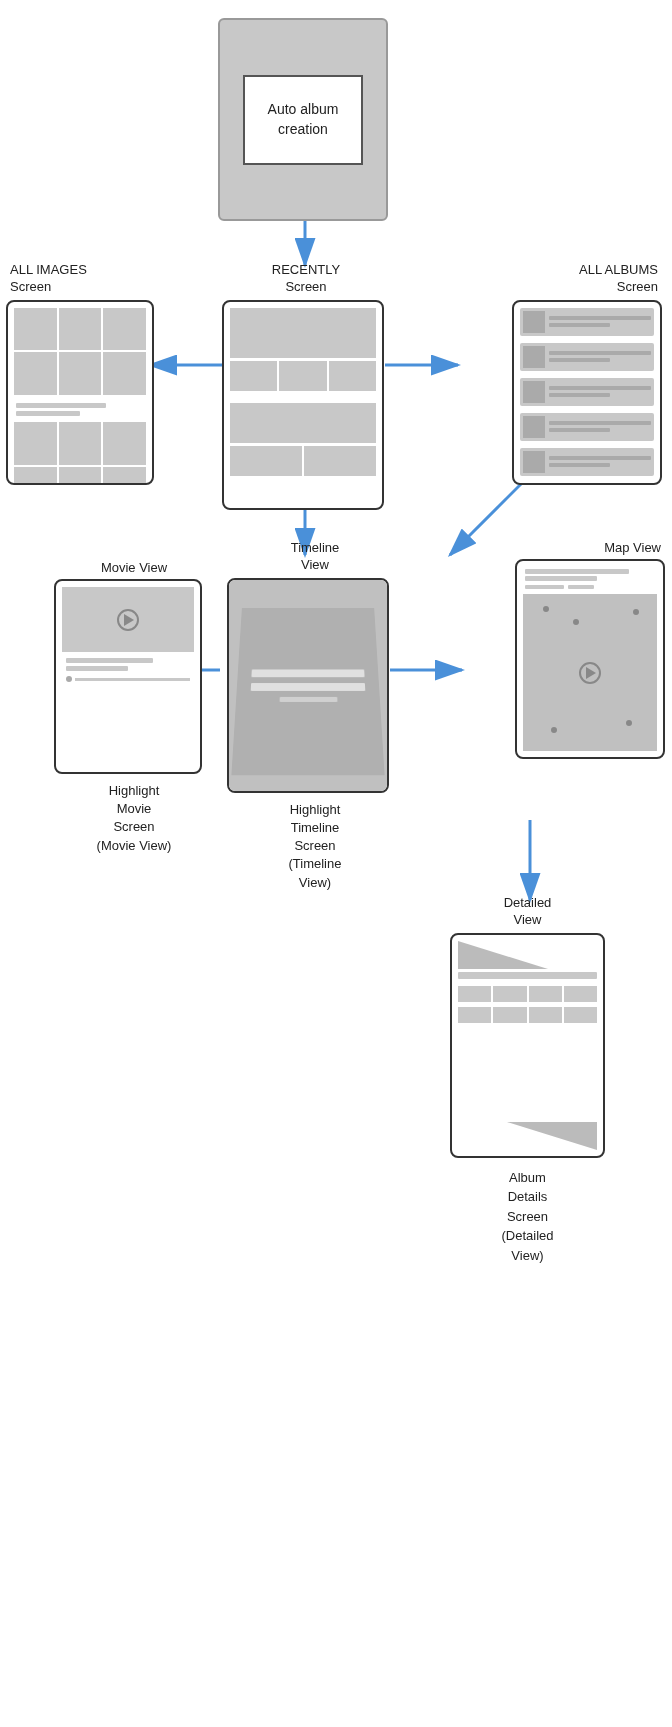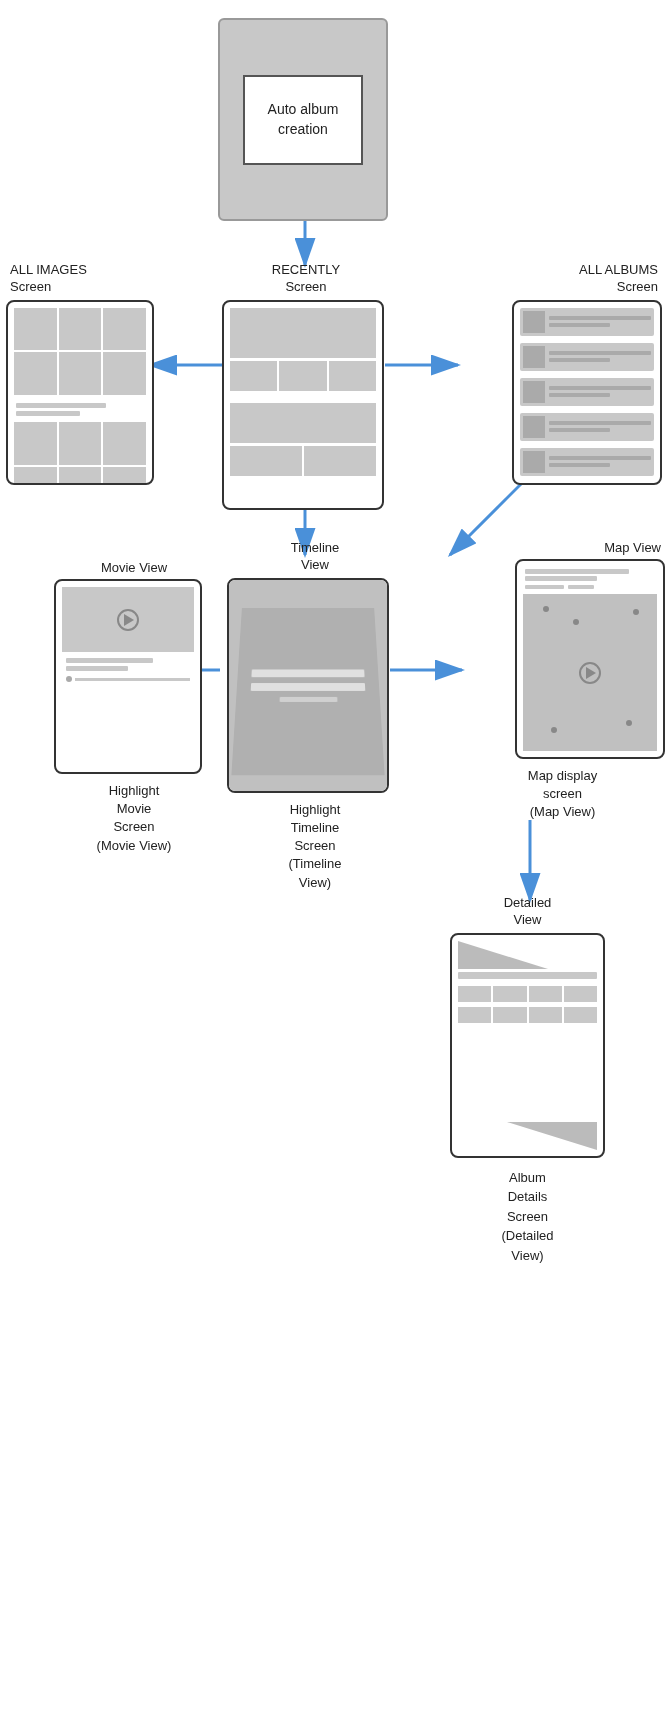--- a/index.html
+++ b/index.html
@@ -508,23 +508,20 @@
 
             <div style="position:absolute; top:12px; left:20px; width:6px; height:6px; background:#888; border-radius:50%;"></div>
             <div style="position:absolute; top:25px; left:50px; width:6px; height:6px; background:#888; border-radius:50%;"></div>
             <div style="position:absolute; top:15px; right:18px; width:6px; height:6px; background:#888; border-radius:50%;"></div>
             <div style="position:absolute; bottom:18px; left:28px; width:6px; height:6px; background:#888; border-radius:50%;"></div>
             <div style="position:absolute; bottom:25px; right:25px; width:6px; height:6px; background:#888; border-radius:50%;"></div>
           </div>
         </div>
       </div>
     </div>
-    <div style="text-align:center; font-size:13px; color:#222; margin-top:8px; line-height:1.4;">
-      <span>Map display<br>screen<br>(Map View)</span>
-    </div>
   </div>
 
   <div style="position:absolute; left:420px; top:895px; width:215px;">
     <div style="text-align:center; font-size:13px; font-weight:normal; color:#222; margin-bottom:4px; line-height:1.3;">
       <span>Detailed<br>View</span>
     </div>
     <div class="phone" style="position:relative; width:155px; height:225px; margin-left:auto; margin-right:auto;">
       <div class="phone-inner">
         <div class="details-content">
 

